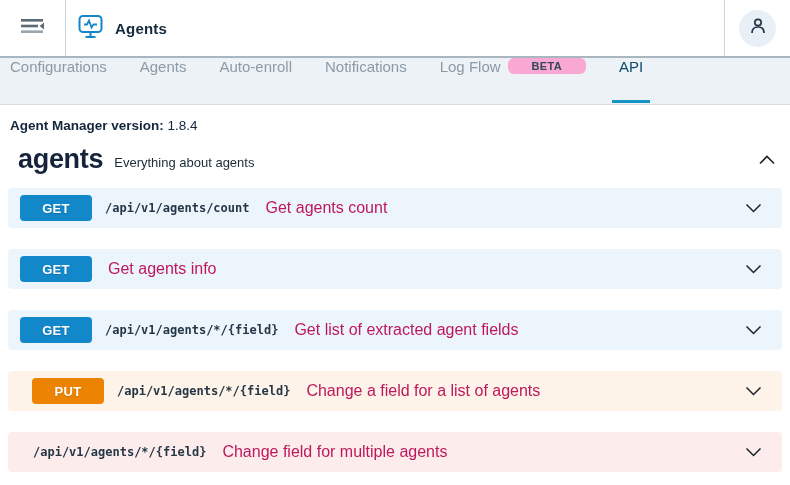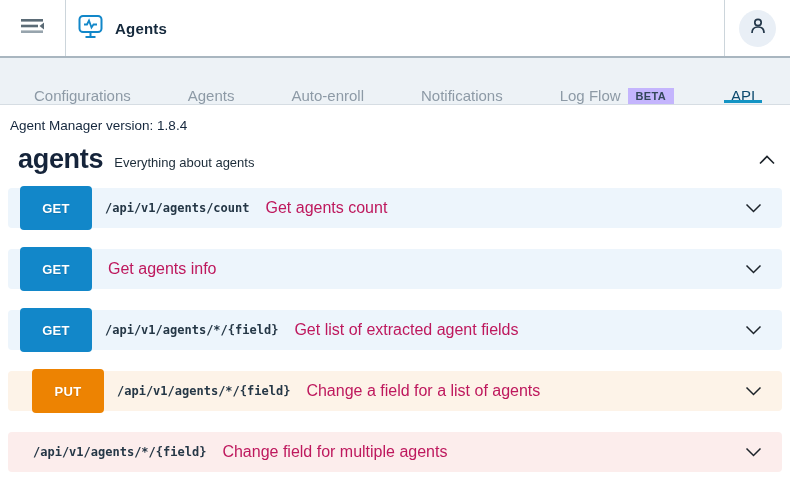--- a/index.html
+++ b/index.html
@@ -15,43 +15,43 @@
   .app-title { font-size:15px; font-weight:bold; color:#15293c; letter-spacing:.2px; }
   .topbar-right { width:66px; border-left:1px solid #ccd5db;
                   display:flex; align-items:center; justify-content:center; }
   .avatar-btn { width:37px; height:37px; border-radius:50%; background:#e9eff6;
                 display:flex; align-items:center; justify-content:center; cursor:pointer; }
 
   
   .tabstrip { height:47px; background:#edf2f6; border-bottom:1px solid #d6dde3;
               display:flex; align-items:center; gap:33px; padding:0 10px; }
   .tab { font-size:15px; color:#8d9aa6; cursor:pointer; position:relative;
-         height:100%; display:flex; align-items:flex-end; gap:7px;margin-left:24px; }
+         height:100%; display:flex; align-items:flex-start; gap:7px; }
   .tab.active { color:#0c4a6e; }
   .tab.active::after { content:""; position:absolute; left:-7px; right:-7px; bottom:1px;
                        height:3px; background:#1494c4; }
-  .beta-badge { background:#c4b5fd; color:#33475a; font-size:11px; font-weight:bold;
-                padding:2px 8px; border-radius:0; letter-spacing:.3px; }
+  .beta-badge { background:#f9a8d4; color:#33475a; font-size:11px; font-weight:bold;
+                padding:2px 24px; border-radius:6px; letter-spacing:.3px; }
 
   
   .version-line { padding:13px 0 0 10px; font-size:13.5px; color:#14263c; }
-  .version-line b { font-weight:normal; }
+  .version-line b { font-weight:bold; }
 
   .section-header { display:flex; align-items:center; padding:11px 14px 10px 18px; cursor:pointer; }
   .section-title { font-size:27px; font-weight:bold; color:#15243a; letter-spacing:-.3px; }
   .section-desc { font-size:13px; color:#1b2b38; margin-left:11px; padding-top:6px; }
   .section-header .spacer { flex:1; }
 
   .endpoints { padding:3px 8px 0 8px; }
   .endpoint-row { height:40px; border-radius:4px; margin-bottom:21px;
                   display:flex; align-items:center; padding:0 20px 0 12px; cursor:pointer; }
   .endpoint-row.get    { background:#edf5fc; }
   .endpoint-row.put    { background:#fdf3e8;padding-left:24px; }
   .endpoint-row.delete { background:#fcedec; }
-  .method-btn { min-width:72px; height:44px; border:none; border-radius:4px;
+  .method-btn { min-width:72px; height:26px; border:none; border-radius:4px;
                 color:#ffffff; font-weight:bold; font-size:13px; letter-spacing:.3px;
                 display:flex; align-items:center; justify-content:center;
                 padding:0 10px; cursor:pointer; font-family:"Liberation Sans", sans-serif;
                 text-shadow:0 1px 1px rgba(0,0,0,.15); }
   .method-btn.get    { background:#1287c9; }
   .method-btn.put    { background:#ed8302; }
   .method-btn.delete { background:#e23b31; }
   .endpoint-path { font-family:"DejaVu Sans Mono", monospace; font-weight:bold;
                    font-size:12px; color:#253746; margin-left:13px; }
   .endpoint-summary { font-size:16px; color:#be185d; margin-left:16px; }

